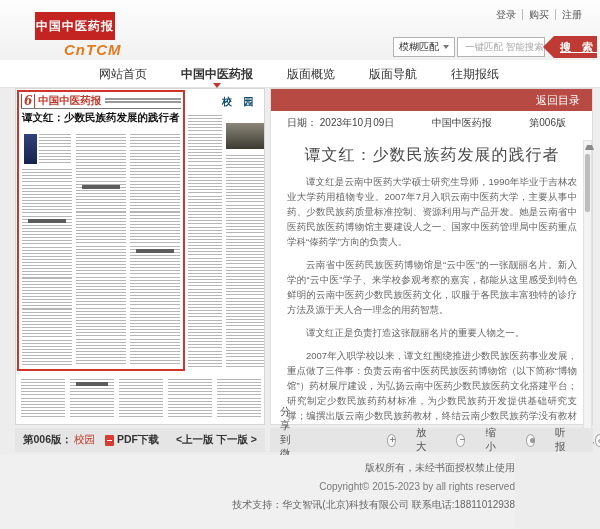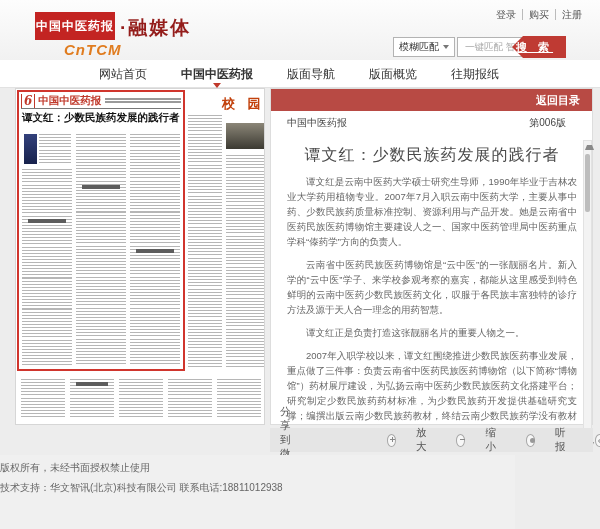--- a/index.html
+++ b/index.html
@@ -12,42 +12,42 @@
   .logo-sub{position:absolute;left:64px;top:41px;font-size:15px;font-style:italic;font-weight:bold;color:#e07c1f;letter-spacing:1px;}
   .top-links{position:absolute;right:12px;top:8px;font-size:10px;color:#555;}
   .top-links span{padding:0 6px;cursor:pointer;text-align:center;}
   .top-links span + span{border-left:1px solid #bbb;}
   .match-select{position:absolute;left:393px;top:37px;width:62px;height:20px;background:#fff;border:1px solid #b3b3b3;
     display:flex;align-items:center;justify-content:space-between;padding:0 5px;box-sizing:border-box;font-size:10px;color:#333;cursor:pointer;}
   .sel-caret{width:0;height:0;border-left:3.5px solid transparent;border-right:3.5px solid transparent;border-top:4px solid #777;}
   .search-box{position:absolute;left:457px;top:37px;width:88px;height:20px;background:#fff;border:1px solid #b3b3b3;
     display:flex;align-items:center;padding:8px 4px;box-sizing:border-box;}
   .search-box .ph{font-size:9.5px;color:#a9a9a9;margin-left:3px;white-space:nowrap;}
-  .search-btn{position:absolute;left:512px;top:36px;width:54px;height:22px;background:#bf3a33;color:#fff;font-size:11px;font-weight:bold;
-    text-align:left;line-height:22px;letter-spacing:4px;cursor:pointer;clip-path:polygon(11px 0,100% 0,100% 100%,11px 100%,0 50%);padding-left:4px;box-sizing:border-box;text-decoration:underline;}
+  .search-btn{position:absolute;left:543px;top:36px;width:54px;height:22px;background:#bf3a33;color:#fff;font-size:11px;font-weight:bold;
+    text-align:right;line-height:22px;letter-spacing:4px;cursor:pointer;clip-path:polygon(11px 0,100% 0,100% 100%,11px 100%,0 50%);padding-left:4px;box-sizing:border-box;text-decoration:underline;}
   
   .nav{position:absolute;left:0;top:60px;width:600px;height:28px;background:#fff;border-bottom:1px solid #e2e2e2;
     display:flex;align-items:center;padding-left:82px;box-sizing:border-box;}
   .nav-item{position:relative;font-size:12px;color:#333;padding:0 17px;height:28px;line-height:28px;cursor:pointer;}
   .nav-item.active{font-weight:bold;}
   .nav-caret{position:absolute;left:50%;bottom:0;margin-left:-4px;width:0;height:0;
     border-left:4px solid transparent;border-right:4px solid transparent;border-top:5px solid #c0392b;}
   
   .paper{position:absolute;left:15px;top:88px;width:250px;height:337px;background:#fff;border:1px solid #d6d6d6;box-sizing:border-box;}
   .gk{background:repeating-linear-gradient(180deg,#a9a9a9 0 1px,transparent 1px 3.1px);opacity:.85;}
   .gsub{position:absolute;height:4px;background:#5d5d5d;}
   .redbox{position:absolute;left:1px;top:1px;width:168px;height:281px;border:2px solid #d0352d;box-sizing:border-box;cursor:pointer;}
   .mast-row{position:absolute;left:5px;top:4px;width:160px;height:15px;border-bottom:1px solid #777;display:flex;align-items:center;}
   .pageno{font-family:"DejaVu Serif",serif;font-style:italic;font-weight:bold;font-size:12px;color:#c0392b;
     border-left:1px solid #c0392b;border-right:1px solid #c0392b;padding:0 2px;margin-right:3px;}
   .mast-title{font-family:"DejaVu Serif",serif;font-weight:bold;font-size:10.5px;color:#c0392b;white-space:nowrap;}
   .mast-info{margin-left:4px;flex:1;}
   .mast-info div{height:2px;background:#9a9a9a;margin:1.5px 0;}
   .section-label{position:absolute;left:206px;top:6px;width:44px;font-family:"DejaVu Serif",serif;font-weight:bold;
-    font-size:13px;color:#c2410c;letter-spacing:4px;white-space:nowrap;}
+    font-size:10px;color:#0c4a6e;letter-spacing:4px;white-space:nowrap;}
   .paper-headline{position:absolute;left:6px;top:22px;width:156px;font-size:10.5px;font-weight:bold;color:#111;
     text-align:center;white-space:nowrap;letter-spacing:0px;}
   .photo-person{position:absolute;left:8px;top:45px;width:13px;height:30px;background:linear-gradient(#33417c,#17224c);}
   .photo-cap{position:absolute;left:210px;top:34px;width:38px;height:26px;background:linear-gradient(#8b8678,#3c3a32);}
   
   .bar{position:absolute;top:428px;height:24px;background:#e5e5e5;display:flex;align-items:center;box-sizing:border-box;font-size:10.5px;color:#333;}
   .bar-left{left:15px;width:250px;padding:0 8px;}
   .bar-right{left:270px;width:323px;padding:0 10px;color:#555;}
   .ed-label{font-weight:bold;color:#333;}
   .ed-section{color:#c0392b;margin-left:2px;cursor:pointer;}
@@ -60,44 +60,43 @@
   .cicon{width:11px;height:11px;border:1px solid #a8a8a8;border-radius:50%;background:#f7f7f7;position:relative;}
   .cicon.plus::before{content:"";position:absolute;left:2.5px;top:4.5px;width:5px;height:1px;background:#888;}
   .cicon.plus::after{content:"";position:absolute;left:4.5px;top:2.5px;width:1px;height:5px;background:#888;}
   .cicon.minus::before{content:"";position:absolute;left:2.5px;top:4.5px;width:5px;height:1px;background:#888;}
   .cicon.listen::before{content:"";position:absolute;left:3px;top:3px;width:5px;height:5px;border-radius:50%;background:#999;}
   .cicon.fav::before{content:"";position:absolute;left:3px;top:3px;width:4px;height:4px;background:#fff;border:1px solid #999;transform:rotate(45deg);}
   .share-lbl{cursor:pointer;}
   
   .panel{position:absolute;left:270px;top:88px;width:323px;height:337px;background:#fff;border:1px solid #ddd;box-sizing:border-box;}
   .redbar{position:absolute;left:0;top:0;width:100%;height:22px;background:#b84a44;}
-  .back-btn{position:absolute;right:12px;top:0;height:22px;line-height:22px;color:#fff;font-size:11px;font-weight:bold;cursor:pointer;}
+  .back-btn{position:absolute;right:12px;top:0;height:22px;line-height:22px;color:#fff;font-size:11px;font-weight:normal;cursor:pointer;}
   .meta{position:absolute;left:16px;right:26px;top:27px;height:16px;display:flex;justify-content:space-between;font-size:10px;color:#444;}
   .article-body{position:absolute;left:16px;top:46px;width:290px;height:286px;overflow:hidden;}
   .article-title{font-size:16px;color:#4b4b4b;text-align:center;margin:10px 0 8px;letter-spacing:1px;}
   .article-body p{font-size:9.5px;line-height:15px;color:#666;text-indent:2em;text-align:justify;margin:0 0 8px;}
   
   .sbar{position:absolute;left:583px;top:140px;width:9px;height:312px;background:#f3f3f3;border:1px solid #e2e2e2;box-sizing:border-box;}
   .sb-up,.sb-down{position:absolute;left:1px;width:5px;height:0;}
   .sb-up{top:4px;border-left:2.5px solid transparent;border-right:2.5px solid transparent;border-bottom:5px solid #8a8a8a;}
   .sb-down{bottom:4px;border-left:2.5px solid transparent;border-right:2.5px solid transparent;border-top:5px solid #8a8a8a;}
   .sb-thumb{position:absolute;left:1px;top:13px;width:5px;height:58px;background:#bdbdbd;border-radius:2px;cursor:grab;}
   
-  .footer{position:absolute;left:0;top:455px;width:515px;height:74px;background:#f0f0f0;text-align:left;}
+  .footer{position:absolute;left:0;top:455px;width:515px;height:74px;background:#f0f0f0;text-align:right;}
   .footer div{font-size:10px;color:#666;margin-top:6px;}
   .footer .c2{color:#7a7a7a;}
 </style>
 </head>
 <body>
 
 <div class="stage">
 
   <div class="hdr">
     <div class="logo-box">中国中医药报</div>
-    <div class="logo-suffix">·融媒体</div>
     <div class="logo-sub">CnTCM</div>
     <div class="top-links">
       <span>登录</span><span>购买</span><span>注册</span>
     </div>
     <div class="match-select">
       <span>模糊匹配</span>
       <span class="sel-caret"></span>
     </div>
     <div class="search-box">
       <svg width="11" height="11" viewBox="0 0 11 11">
@@ -108,22 +107,22 @@
     </div>
     <div class="search-btn">搜 索</div>
   </div>
 
   <div class="nav">
     <div class="nav-item">网站首页</div>
     <div class="nav-item active">
       <span>中国中医药报</span>
       <span class="nav-caret"></span>
     </div>
+    <div class="nav-item">版面概览</div>
     <div class="nav-item">版面导航</div>
-    <div class="nav-item">版面概览</div>
     <div class="nav-item">往期报纸</div>
   </div>
 
   <div class="paper">
     <div class="mast-row">
       <span class="pageno">6</span>
       <span class="mast-title">中国中医药报</span>
       <span class="mast-info">
           <div></div>
           <div></div>
@@ -151,39 +150,50 @@
     <div class="gk" style="position:absolute;left:152px;top:290px;width:44px;height:40px;"></div>
     <div class="gk" style="position:absolute;left:201px;top:290px;width:44px;height:40px;"></div>
     <div class="gsub" style="left:60px;top:293px;width:32px;"></div>
   </div>
 
   <div class="panel">
     <div class="redbar">
       <div class="back-btn">返回目录</div>
     </div>
     <div class="meta">
+      <span>日期： 2023年10月09日</span>
       <span>中国中医药报</span>
       <span>第006版</span>
     </div>
     <div class="article-body">
       <div class="article-title">谭文红：少数民族药发展的践行者</div>
       <p>谭文红是云南中医药大学硕士研究生导师，1990年毕业于吉林农业大学药用植物专业。2007年7月入职云南中医药大学，主要从事中药、少数民族药质量标准控制、资源利用与产品开发。她是云南省中医药民族医药博物馆主要建设人之一、国家中医药管理局中医药重点学科“傣药学”方向的负责人。</p>
       <p>云南省中医药民族医药博物馆是“云中医”的一张靓丽名片。新入学的“云中医”学子、来学校参观考察的嘉宾，都能从这里感受到特色鲜明的云南中医药少数民族医药文化，叹服于各民族丰富独特的诊疗方法及源于天人合一理念的用药智慧。</p>
       <p>谭文红正是负责打造这张靓丽名片的重要人物之一。</p>
       <p>2007年入职学校以来，谭文红围绕推进少数民族医药事业发展，重点做了三件事：负责云南省中医药民族医药博物馆（以下简称“博物馆”）药材展厅建设，为弘扬云南中医药少数民族医药文化搭建平台；研究制定少数民族药药材标准，为少数民族药开发提供基础研究支撑；编撰出版云南少数民族药教材，终结云南少数民族药学没有教材的历史。</p>
 
     </div>
   </div>
 
   <div class="sbar">
     <div class="sb-up"></div>
     <div class="sb-thumb"></div>
     <div class="sb-down"></div>
   </div>
 
+  <div class="bar bar-left">
+    <span class="ed-label">第006版：</span>
+    <span class="ed-section">校园</span>
+    <span class="pdf-ico"></span>
+    <span class="pdf-label">PDF下载</span>
+    <span class="pg-nav">
+      <span>&lt;上一版</span>
+      <span>下一版 &gt;</span>
+    </span>
+  </div>
   <div class="bar bar-right">
     <span class="share-lbl">分享到微信</span>
     <span class="tool" style="margin-left:96px;">
       <span class="cicon plus"></span>
       <span class="lbl">放大</span>
     </span>
     <span class="tool">
       <span class="cicon minus"></span>
       <span class="lbl">缩小</span>
     </span>
@@ -192,16 +202,17 @@
       <span class="lbl">听报</span>
     </span>
     <span class="tool">
       <span class="cicon fav"></span>
       <span class="lbl">收藏</span>
     </span>
   </div>
 
   <div class="footer">
     <div class="c1">版权所有，未经书面授权禁止使用</div>
+    <div class="c2">Copyright© 2015-2023 by all rights reserved</div>
     <div class="c3">技术支持：华文智讯(北京)科技有限公司 联系电话:18811012938</div>
   </div>
 
 </div>
 
 </body></html>

